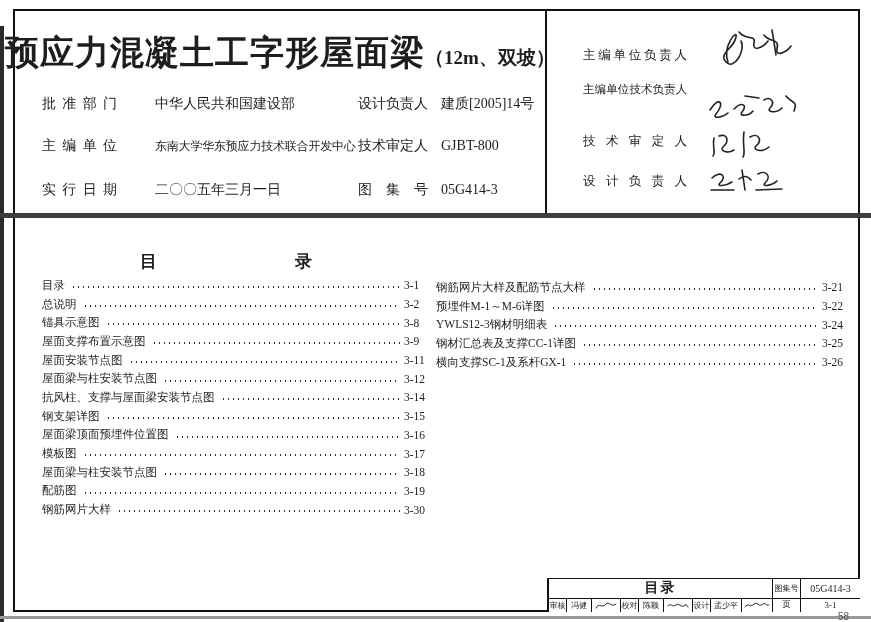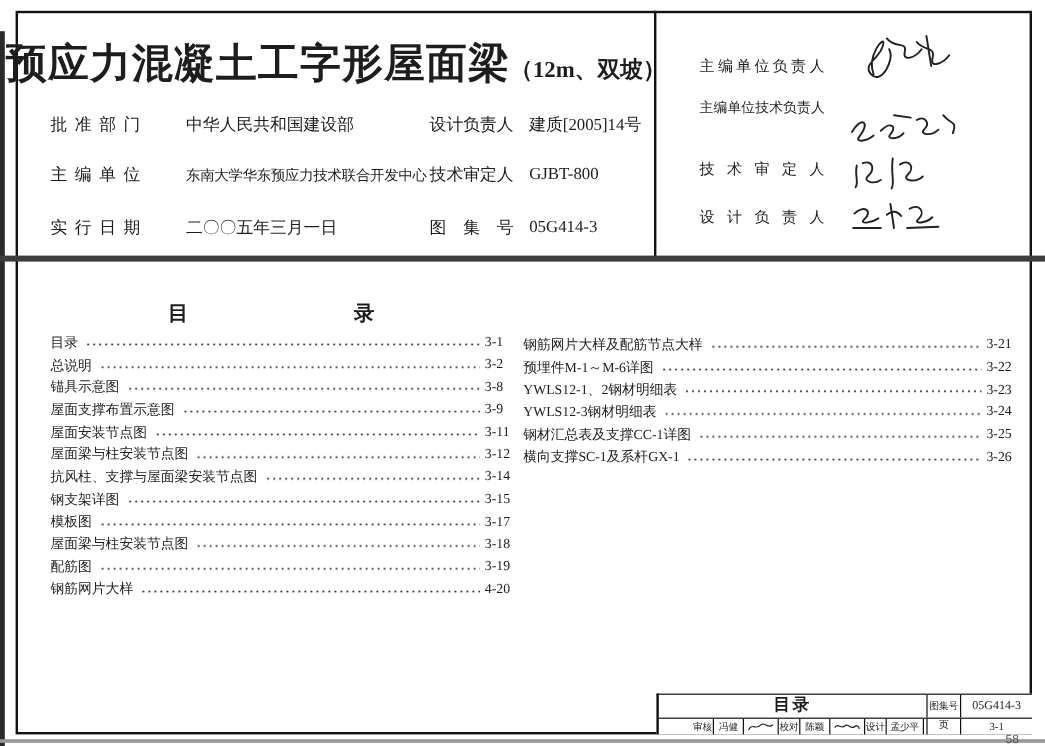--- a/index.html
+++ b/index.html
@@ -64,21 +64,21 @@
   .toc-page { flex:0 0 auto; min-width:26px; text-align:left; font-family:"Liberation Serif", serif; }
 
   
   .tblock {
     position:absolute; left:547px; top:578px; width:313px; height:34px;
     border-left:2px solid #111; border-top:1.5px solid #111;
     display:flex; flex-direction:column; background:#fff;
   }
   .tblock-row { display:flex; flex:0 0 auto; }
   .tblock-row1 { height:19.5px; border-bottom:1px solid #111; }
-  .tblock-row2 { height:13px;margin-left:28px; }
+  .tblock-row2 { height:13px; }
   .cell { display:flex; align-items:center; justify-content:center; border-right:1px solid #111; overflow:hidden; }
   .cell:last-child { border-right:none; }
   .c-doc { flex:1 1 auto; font-size:14px; font-weight:bold; letter-spacing:2px; }
   .c-atlas-lbl { flex:0 0 28px; font-size:8px; }
   .c-atlas-val { flex:0 0 59px; font-size:10px; font-family:"Liberation Serif", serif; }
   .c-s { font-size:8px; }
   .c-lbl { flex:0 0 18px; }
   .c-nm  { flex:0 0 25px; }
   .c-sg  { flex:0 0 29px; }
   .c-sg3 { flex:1 1 auto; }
@@ -206,56 +206,56 @@
         <span class="toc-title">抗风柱、支撑与屋面梁安装节点图</span>
         <span class="leader"></span>
         <span class="toc-page">3-14</span>
       </div>
     <div class="toc-row">
         <span class="toc-title">钢支架详图</span>
         <span class="leader"></span>
         <span class="toc-page">3-15</span>
       </div>
     <div class="toc-row">
+        <span class="toc-title">屋面梁顶面预埋件位置图</span>
+        <span class="leader"></span>
+        <span class="toc-page">3-16</span>
+      </div>
+    <div class="toc-row">
         <span class="toc-title">模板图</span>
         <span class="leader"></span>
         <span class="toc-page">3-17</span>
       </div>
     <div class="toc-row">
         <span class="toc-title">屋面梁与柱安装节点图</span>
         <span class="leader"></span>
         <span class="toc-page">3-18</span>
       </div>
     <div class="toc-row">
         <span class="toc-title">配筋图</span>
         <span class="leader"></span>
         <span class="toc-page">3-19</span>
       </div>
     <div class="toc-row">
         <span class="toc-title">钢筋网片大样</span>
         <span class="leader"></span>
-        <span class="toc-page">4-20</span>
+        <span class="toc-page">3-30</span>
       </div>
   </div>
 
   <div class="toc-col toc-col-right">
     <div class="toc-row">
         <span class="toc-title">钢筋网片大样及配筋节点大样</span>
         <span class="leader"></span>
         <span class="toc-page">3-21</span>
       </div>
     <div class="toc-row">
         <span class="toc-title">预埋件M-1～M-6详图</span>
         <span class="leader"></span>
         <span class="toc-page">3-22</span>
-      </div>
-    <div class="toc-row">
-        <span class="toc-title">YWLS12-1、2钢材明细表</span>
-        <span class="leader"></span>
-        <span class="toc-page">3-23</span>
       </div>
     <div class="toc-row">
         <span class="toc-title">YWLS12-3钢材明细表</span>
         <span class="leader"></span>
         <span class="toc-page">3-24</span>
       </div>
     <div class="toc-row">
         <span class="toc-title">钢材汇总表及支撑CC-1详图</span>
         <span class="leader"></span>
         <span class="toc-page">3-25</span>

